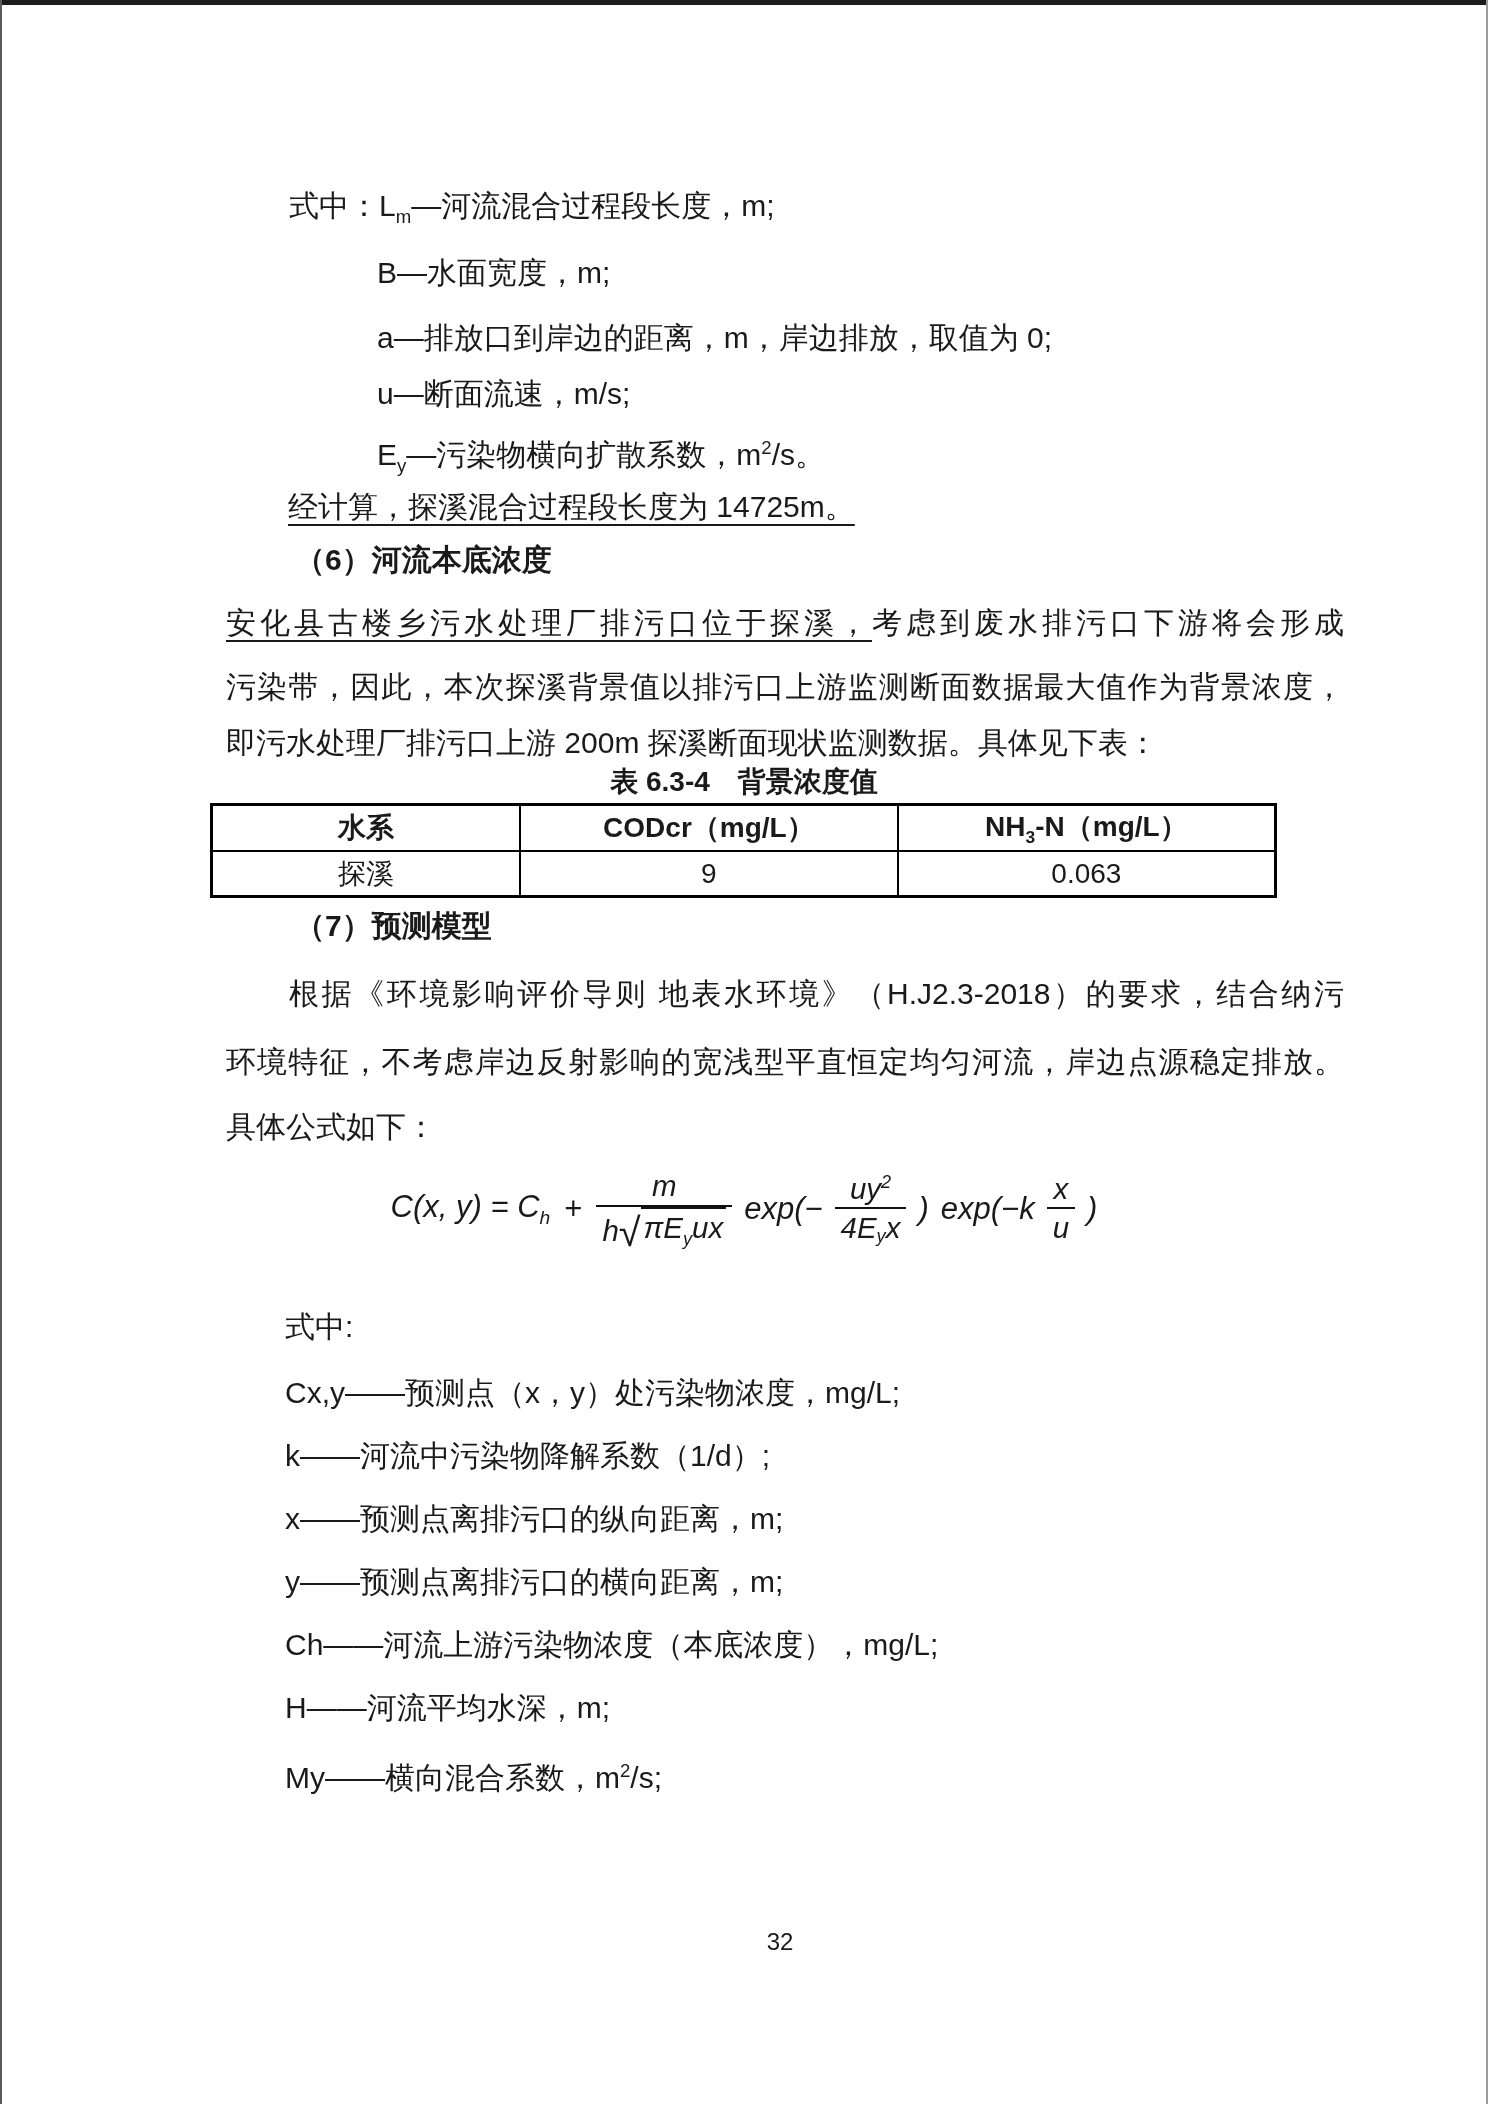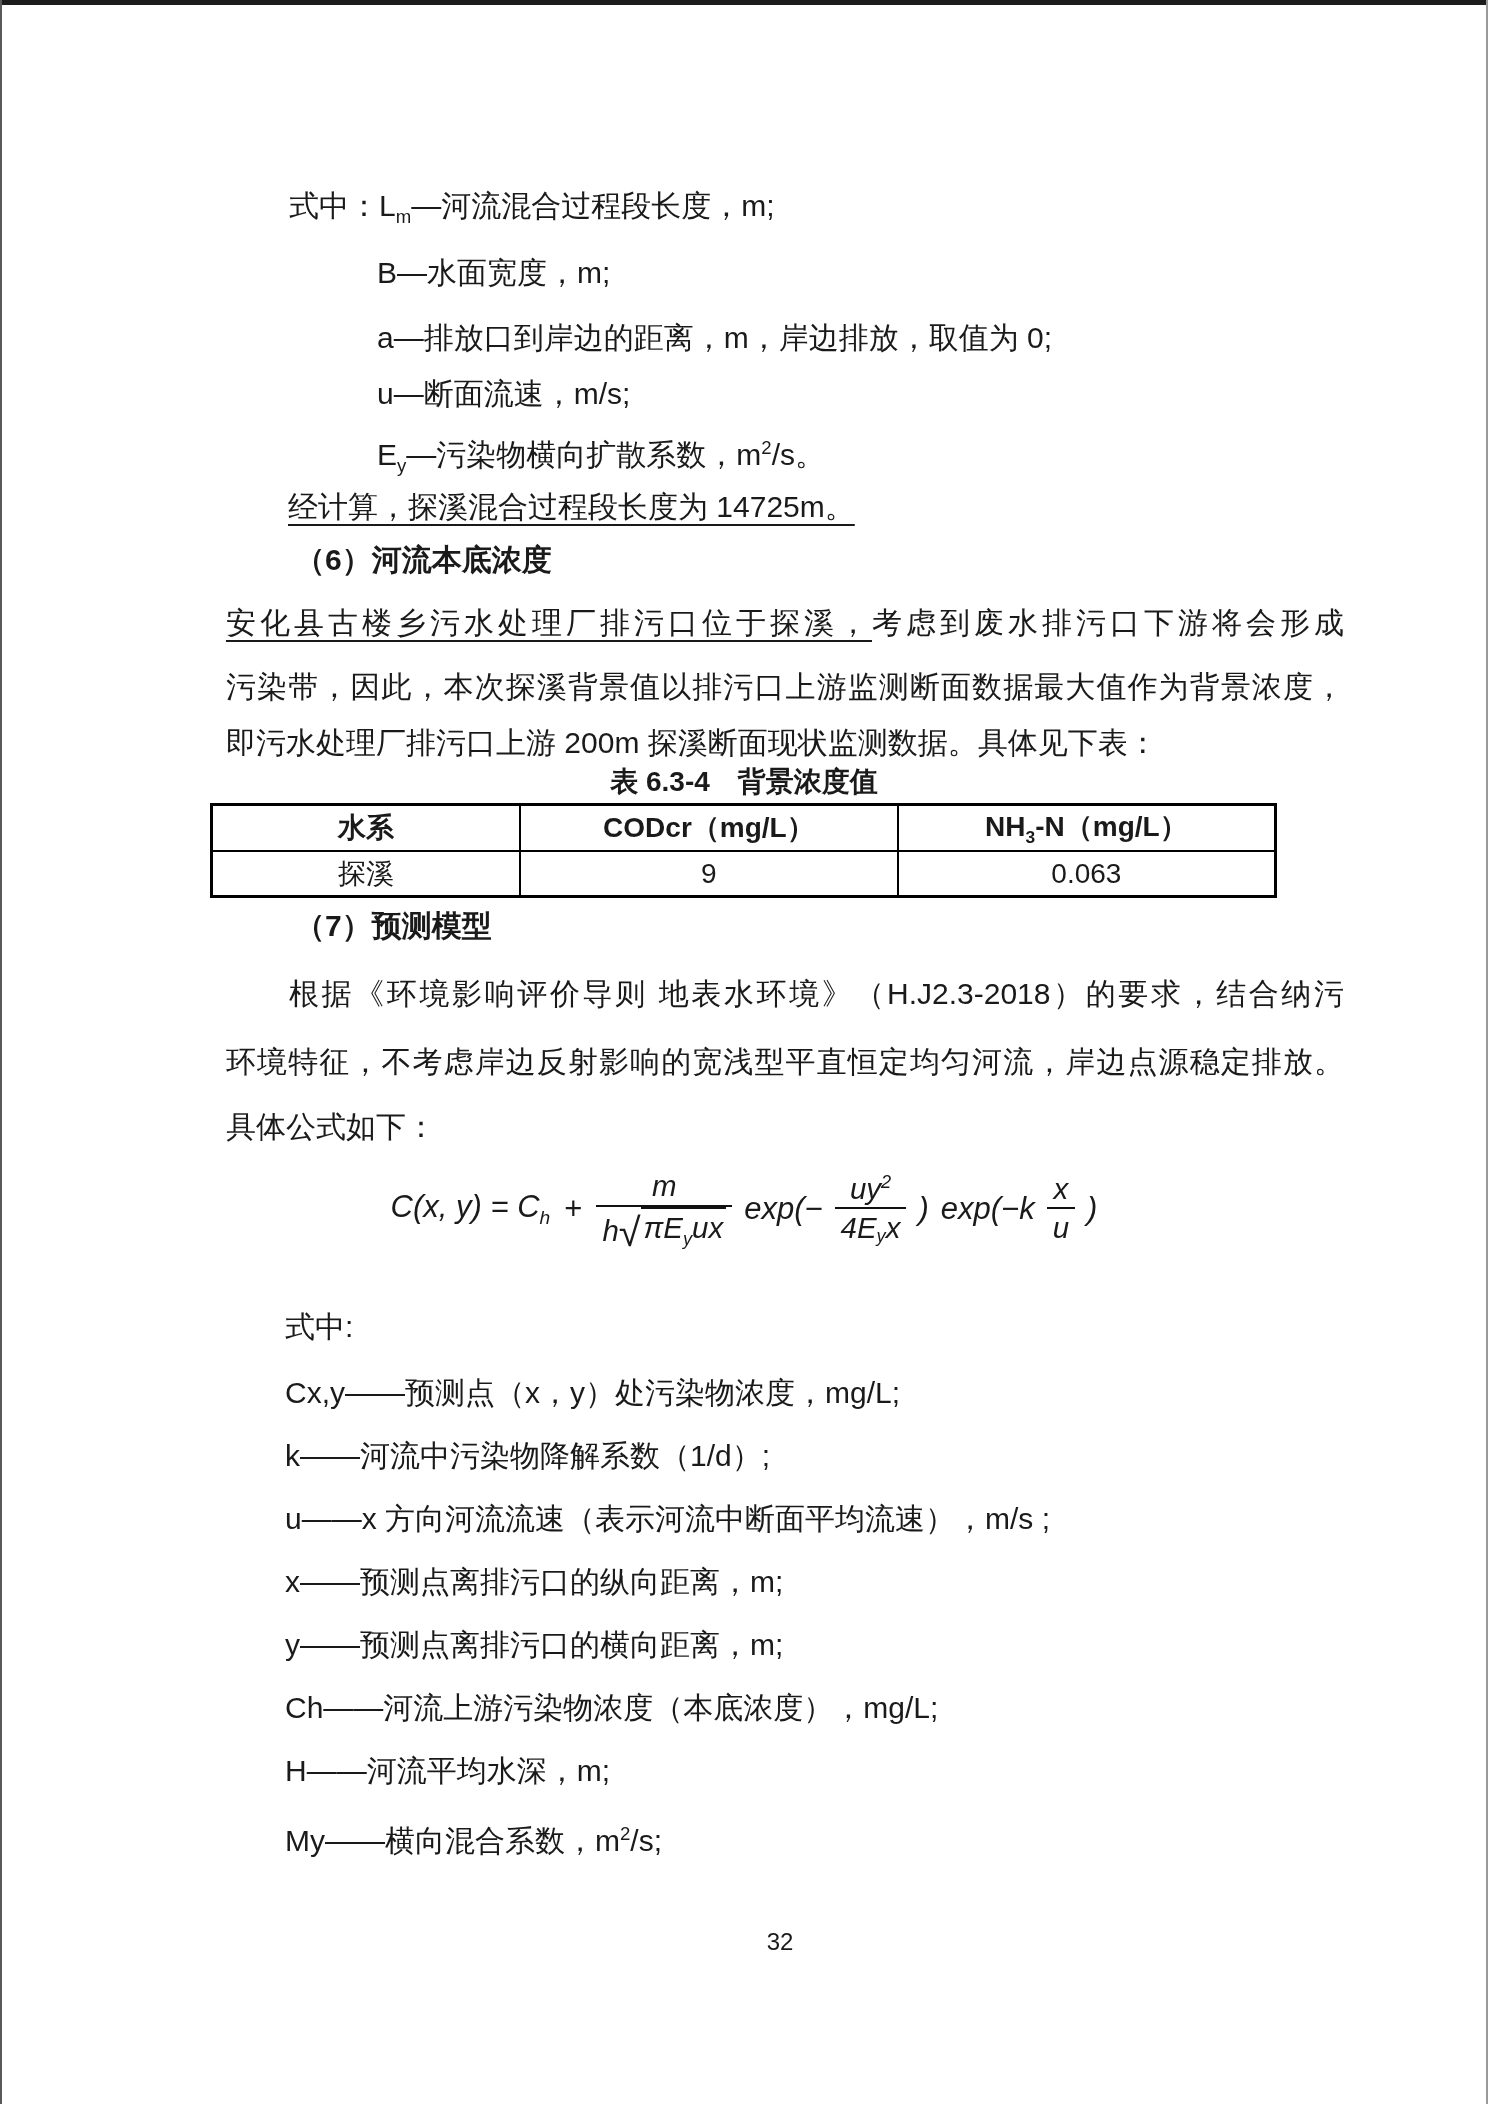--- a/index.html
+++ b/index.html
@@ -129,21 +129,20 @@
       <span class="fden">u</span>
     </span>
     <span>)</span>
   </div>
 
   <div class="line" style="top:1307px;left:285px;">式中:</div>
 
   <div style="position:absolute;top:1361px;left:285px;">
     <div class="line" style="position:static;line-height:63px;">Cx,y——预测点（x，y）处污染物浓度，mg/L;</div>
     <div class="line" style="position:static;line-height:63px;">k——河流中污染物降解系数（1/d）;</div>
-    <div class="line" style="position:static;line-height:63px;">u——x 方向河流流速（表示河流中断面平均流速），m/s ;</div>
     <div class="line" style="position:static;line-height:63px;">x——预测点离排污口的纵向距离，m;</div>
     <div class="line" style="position:static;line-height:63px;">y——预测点离排污口的横向距离，m;</div>
     <div class="line" style="position:static;line-height:63px;">Ch——河流上游污染物浓度（本底浓度），mg/L;</div>
     <div class="line" style="position:static;line-height:63px;">H——河流平均水深，m;</div>
     <div class="line" style="position:static;line-height:63px;"><span>My——横向混合系数，m</span><sup>2</sup><span>/s;</span></div>
   </div>
 
   <div class="pagenum" style="top:1928px;">32</div>
 </div>
 

